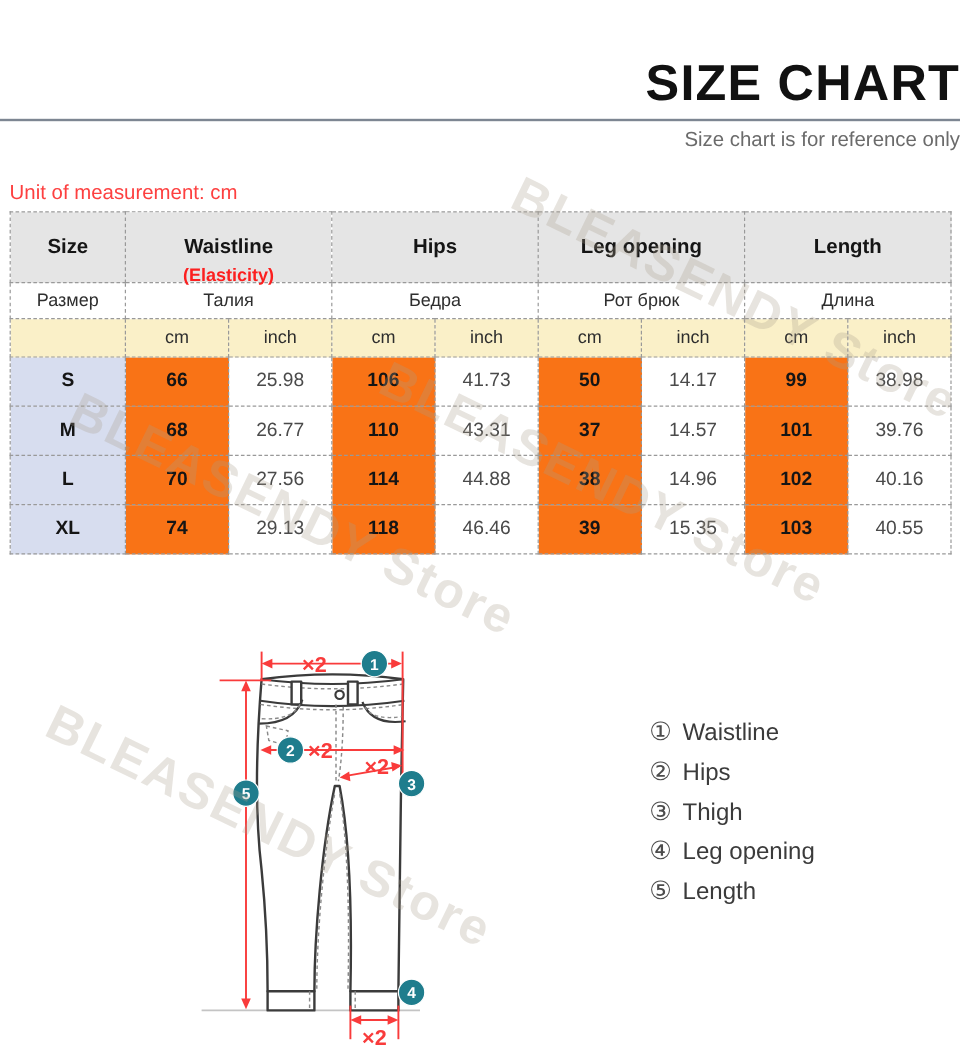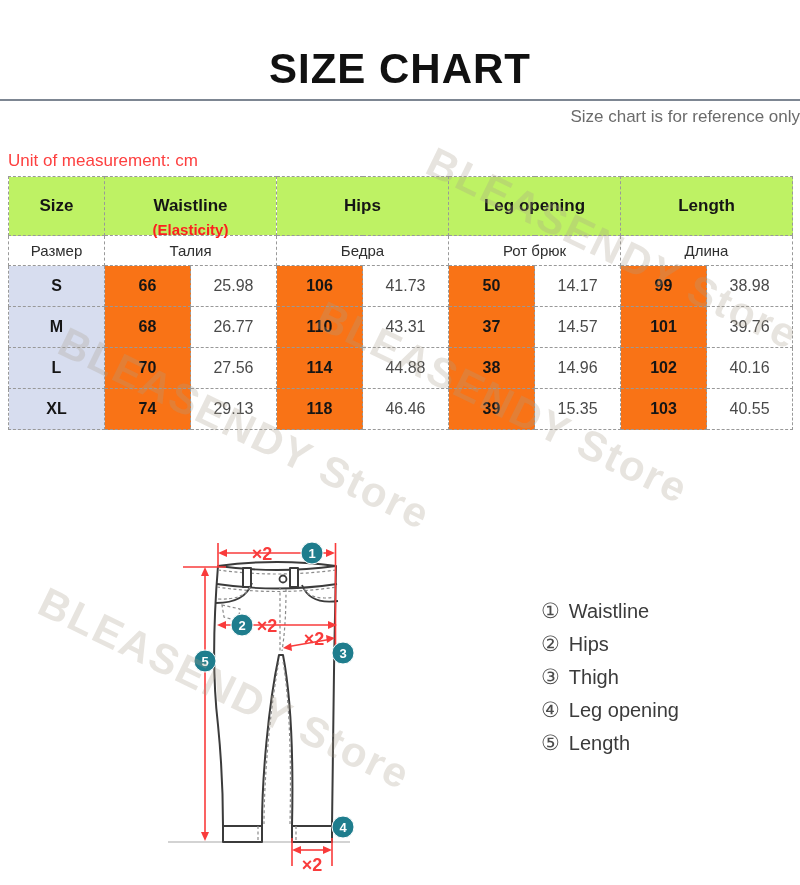--- a/index.html
+++ b/index.html
@@ -1,28 +1,28 @@
 <!DOCTYPE html>
 <html><head>
 <meta charset="utf-8">
 <style>
   html,body{margin:0;padding:0;background:#fff;}
   #page{position:relative;width:800px;height:885px;background:#fff;overflow:hidden;
         font-family:"Liberation Sans",sans-serif;color:#1a1a1a;}
   
-  .title{margin-top:48px;text-align:center;font-size:42px;font-weight:800;
+  .title{margin-top:48px;text-align:right;font-size:42px;font-weight:800;
          letter-spacing:1px;color:#111;line-height:1.0;}
   .title-rule{border:none;border-top:2px solid #7d8692;margin:9px 0 0 0;width:100%;}
   .subtitle{text-align:right;font-size:17px;color:#6b6b6b;margin-top:6px;}
   .unit-note{font-size:17px;color:#fd4040;margin:24px 0 5px 8px;}
   
   table.size-table{border-collapse:collapse;table-layout:fixed;width:784px;margin-left:8px;}
   .size-table td,.size-table th{border:1px dashed #999;text-align:center;vertical-align:middle;
         padding:0;font-weight:normal;overflow:visible;}
-  .hdr-row th{height:58px;background:#bef264;font-size:17px;font-weight:bold;color:#151515;}
+  .hdr-row th{height:58px;background:#e5e5e5;font-size:17px;font-weight:bold;color:#151515;}
   .hdr-row th.rel{position:relative;}
   .elasticity{position:absolute;left:0;right:0;bottom:-3px;font-size:15px;font-weight:bold;color:#fc1f1f;}
   .ru-row td{height:29px;background:#fff;font-size:15px;color:#2e2e2e;}
   .unit-row td{height:31px;background:#faf0c8;font-size:15px;color:#2e2e2e;}
   .data-row td{height:40px;font-size:16px;}
   .data-row .c-size{background:#d7ddef;font-weight:bold;color:#151515;}
   .data-row .c-cm{background:#f97316;font-weight:bold;color:#151515;}
   .data-row .c-in{background:#fff;color:#4a4a4a;}
   
   .wm{position:absolute;font-size:42px;font-weight:bold;letter-spacing:2px;white-space:nowrap;
@@ -83,20 +83,31 @@
       <th colspan="2">Hips</th>
       <th colspan="2">Leg opening</th>
       <th colspan="2">Length</th>
     </tr>
     <tr class="ru-row">
       <td>Размер</td>
       <td colspan="2">Талия</td>
       <td colspan="2">Бедра</td>
       <td colspan="2">Рот брюк</td>
       <td colspan="2">Длина</td>
+    </tr>
+    <tr class="unit-row">
+      <td></td>
+      <td>cm</td>
+      <td>inch</td>
+      <td>cm</td>
+      <td>inch</td>
+      <td>cm</td>
+      <td>inch</td>
+      <td>cm</td>
+      <td>inch</td>
     </tr>
     <tr class="data-row">
       <td class="c-size">S</td>
       <td class="c-cm">66</td>
       <td class="c-in">25.98</td>
       <td class="c-cm">106</td>
       <td class="c-in">41.73</td>
       <td class="c-cm">50</td>
       <td class="c-in">14.17</td>
       <td class="c-cm">99</td>

